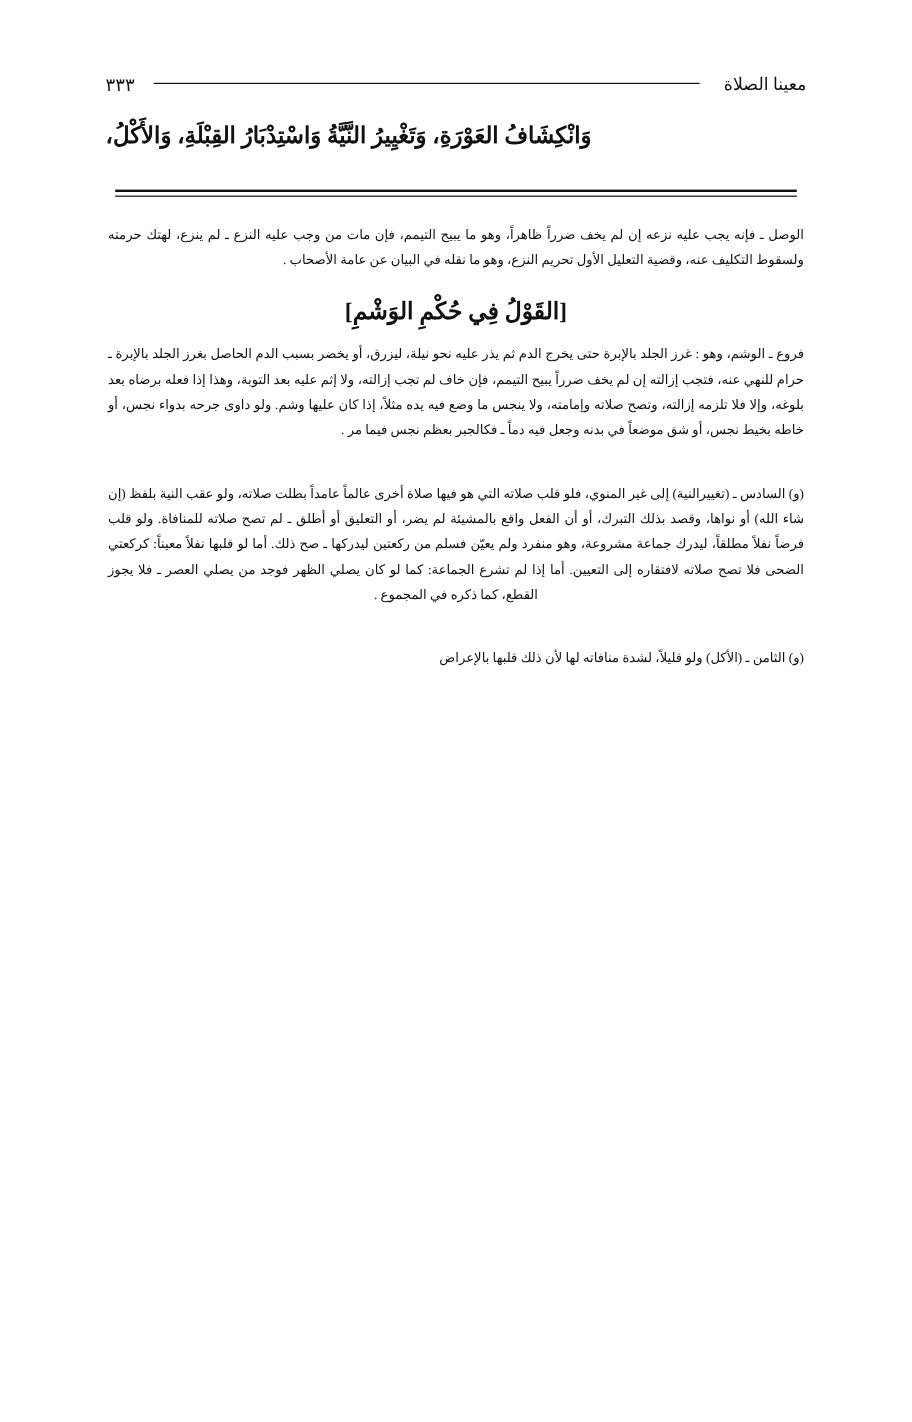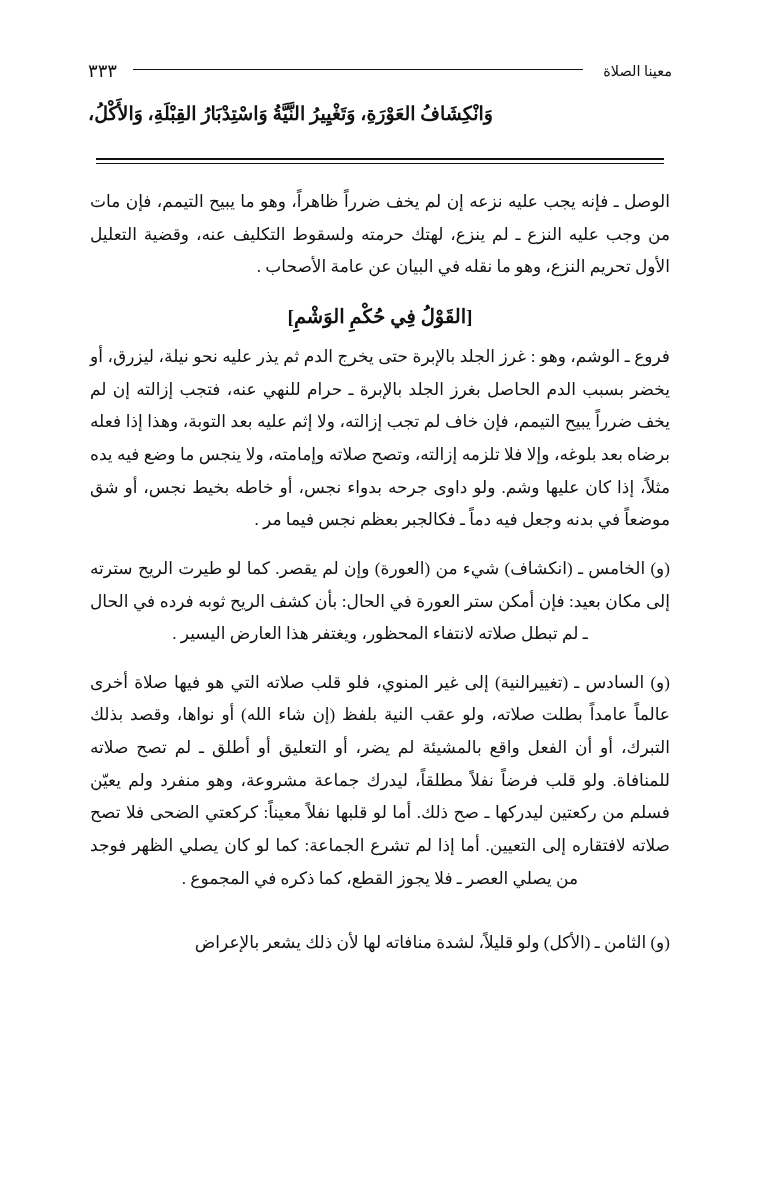--- a/index.html
+++ b/index.html
@@ -39,21 +39,21 @@
     padding-left: 10px;
     letter-spacing: 0;
   }
   .header-rule {
     flex: 1 1 auto;
     height: 0;
     border-top: 1.6px solid #111;
     margin: 0 10px 3px 10px;
   }
   .header-page {
-    font-size: 18px;
+    font-size: 15px;
     white-space: nowrap;
     padding-right: 6px;
     letter-spacing: 1px;
   }
 
   
   .title-line {
     position: absolute;
     top: 100px;
     left: 88px;
@@ -89,21 +89,21 @@
     position: absolute;
     top: 186px;
     left: 90px;
     right: 90px;
     direction: rtl;
     text-align: justify;
     text-align-last: center;
   }
   p.para {
     margin: 0 0 0 0;
-    font-size: 17px;
+    font-size: 11px;
     line-height: 1.92;
     text-align: justify;
     text-indent: 0;
   }
   p.para.tail-right {
     text-align-last: right;
   }
   p.para.tail-center {
     text-align-last: center;
   }
@@ -140,28 +140,27 @@
   <div class="body">
 
     <p class="para tail-right">الوصل ـ فإنه يجب عليه نزعه إن لم يخف ضرراً ظاهراً، وهو ما يبيح التيمم، فإن مات من وجب عليه النزع ـ لم ينزع، لهتك حرمته ولسقوط التكليف عنه، وقضية التعليل الأول تحريم النزع، وهو ما نقله في البيان عن عامة الأصحاب .</p>
 
     <div class="section-heading">[القَوْلُ فِي حُكْمِ الوَشْمِ]</div>
 
     <p class="para tail-right">فروع ـ الوشم، وهو : غرز الجلد بالإبرة حتى يخرج الدم ثم يذر عليه نحو نيلة، ليزرق، أو يخضر بسبب الدم الحاصل بغرز الجلد بالإبرة ـ حرام للنهي عنه، فتجب إزالته إن لم يخف ضرراً يبيح  التيمم، فإن خاف لم تجب إزالته، ولا إثم عليه بعد التوبة، وهذا إذا فعله برضاه بعد بلوغه، وإلا فلا تلزمه إزالته، وتصح صلاته وإمامته، ولا ينجس ما وضع فيه يده مثلاً، إذا كان عليها وشم. ولو داوى جرحه بدواء نجس، أو خاطه بخيط نجس، أو شق موضعاً في بدنه وجعل فيه دماً ـ فكالجبر بعظم نجس فيما مر .</p>
 
     <div class="gap-md"></div>
 
-    <p class="para tail-center">(و) الخامس ـ (انكشاف) شيء من (العورة) وإن لم يقصر. كما لو طيرت الريح سترته إلى مكان بعيد: فإن أمكن ستر العورة في الحال: بأن كشف الريح ثوبه فرده في الحال ـ لم تبطل صلاته لانتفاء المحظور، ويغتفر هذا العارض اليسير .</p>
 
     <div class="gap-md"></div>
 
     <p class="para tail-center">(و) السادس ـ (تغييرالنية) إلى غير المنوي، فلو قلب صلاته التي هو فيها صلاة أخرى عالماً عامداً بطلت صلاته، ولو عقب النية بلفظ (إن شاء الله) أو نواها، وقصد بذلك التبرك، أو أن الفعل واقع بالمشيئة لم يضر، أو التعليق أو أطلق ـ لم تصح صلاته للمنافاة. ولو قلب فرضاً نفلاً مطلقاً، ليدرك جماعة مشروعة، وهو منفرد ولم يعيّن فسلم من ركعتين ليدركها ـ صح ذلك. أما لو قلبها نفلاً معيناً: كركعتي الضحى فلا تصح صلاته لافتقاره إلى التعيين. أما إذا لم تشرع الجماعة: كما لو كان يصلي الظهر فوجد من يصلي العصر ـ فلا يجوز القطع، كما ذكره في المجموع .</p>
 
     <div class="gap-md"></div>
 
 
     <div class="gap-md"></div>
 
-    <p class="para tail-right">(و) الثامن ـ (الأكل) ولو قليلاً، لشدة منافاته لها لأن ذلك يشعر بالإعراض</p>
+    <p class="para tail-right">(و) الثامن ـ (الأكل) ولو قليلاً، لشدة منافاته لها لأن ذلك قلبها بالإعراض</p>
 
   </div>
 
 </div>
 
 </body></html>

